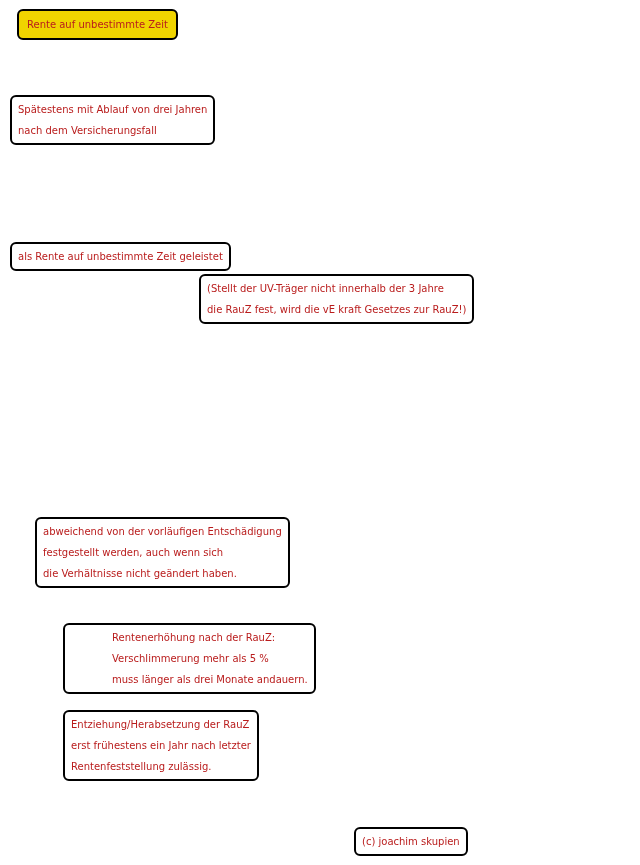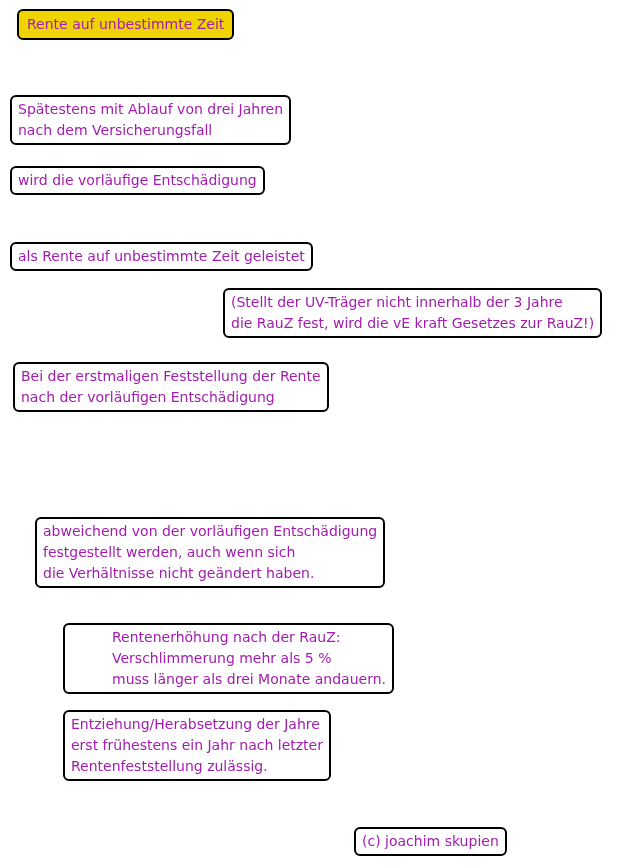--- a/index.html
+++ b/index.html
@@ -16,69 +16,66 @@
     font-family: "DejaVu Sans", "Liberation Sans", sans-serif;
     color: #000000;
   }
   .node {
     position: absolute;
     box-sizing: border-box;
     border: 2px solid #000000;
     border-radius: 6px;
     background: #ffffff;
     padding: 2px 6px;
-    font-size: 14px;
+    font-size: 10px;
     line-height: 21px;
     white-space: pre-line;
-    color: #a21caf;
+    color: #b91c1c;
   }
   .node.title {
     background: #f0d400;
     padding: 3px 8px;
   }
   .n0  { left: 17px;  top: 9px;   }
   .n1  { left: 10px;  top: 95px;  }
   .n2  { left: 10px;  top: 166px; }
   .n3  { left: 10px;  top: 227px; margin-top: 15px; }
-  .n4  { left: 199px; top: 288px; margin-left: 24px; }
+  .n4  { left: 199px; top: 274px; }
   .n5  { left: 13px;  top: 362px; }
   .n6  { left: 13px;  top: 449px; }
   .n7  { left: 15px;  top: 517px; margin-left: 20px; }
   .n8  { left: 63px;  top: 623px; padding-left: 47px; }
   .n9  { left: 63px;  top: 710px; }
   .n10 { left: 354px; top: 827px; }
 </style>
 </head>
 <body>
 
 <div id="canvas">
 
   <div class="node title n0">Rente auf unbestimmte Zeit</div>
 
   <div class="node n1">Spätestens mit Ablauf von drei Jahren
 nach dem Versicherungsfall</div>
 
-  <div class="node n2">wird die vorläufige Entschädigung</div>
 
   <div class="node n3">als Rente auf unbestimmte Zeit geleistet</div>
 
   <div class="node n4">(Stellt der UV-Träger nicht innerhalb der 3 Jahre
 die RauZ fest, wird die vE kraft Gesetzes zur RauZ!)</div>
 
-  <div class="node n5">Bei der erstmaligen Feststellung der Rente
-nach der vorläufigen Entschädigung</div>
 
 
   <div class="node n7">abweichend von der vorläufigen Entschädigung
 festgestellt werden, auch wenn sich
 die Verhältnisse nicht geändert haben.</div>
 
   <div class="node n8">Rentenerhöhung nach der RauZ:
 Verschlimmerung mehr als 5 %
 muss länger als drei Monate andauern.</div>
 
-  <div class="node n9">Entziehung/Herabsetzung der Jahre
+  <div class="node n9">Entziehung/Herabsetzung der RauZ
 erst frühestens ein Jahr nach letzter
 Rentenfeststellung zulässig.</div>
 
   <div class="node n10">(c) joachim skupien</div>
 
 </div>
 
 </body></html>

